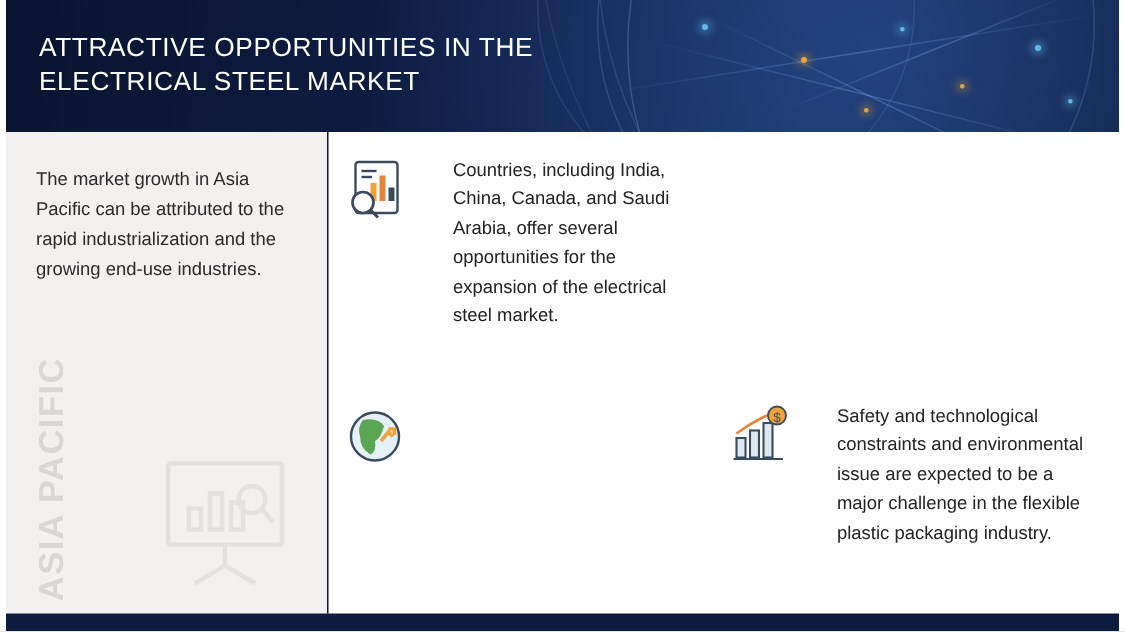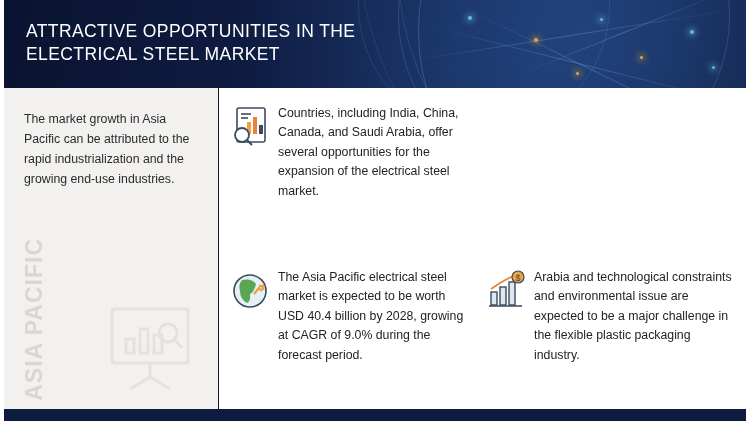--- a/index.html
+++ b/index.html
@@ -113,21 +113,21 @@
     left: 96px;
     bottom: 14px;
     width: 108px;
     height: 96px;
     opacity: 0.55;
   }
   
   .cell {
     position: absolute;
     display: flex;
-    gap: 4px;
+    gap: 28px;
   }
   .cell .ic {
     flex: 0 0 auto;
     width: 46px;
     height: 46px;
   }
   .cell .txt {
     font-size: 12.3px;
     color: #232323;
     line-height: 1.58;
@@ -222,36 +222,35 @@
 
     <div class="cell c3">
       <div class="ic">
         <svg viewBox="0 0 46 46" width="46" height="46" fill="none">
           <circle cx="22" cy="23" r="16" fill="#e6f0f7" stroke="#3c4a5e" stroke-width="1.6"></circle>
           <path d="M14 12 q10 -2 14 4 q-2 8 -6 10 q1 7 -3 9 q-7 -4 -7 -12 q-2 -6 2 -11z" fill="#5aa653"></path>
           <path d="M26 26 l5 -6 l3 3" stroke="#f0a23c" stroke-width="2.4" fill="none"></path>
           <path d="M31 18 l4 0 l0 4" stroke="#f0a23c" stroke-width="2.4" fill="none"></path>
         </svg>
       </div>
-      <div class="txt">The Asia Pacific electrical steel market is expected to be worth USD 40.4 billion by 2028, growing at CAGR of 9.0% during the forecast period.</div>
     </div>
 
     <div class="cell c4">
       <div class="ic">
         <svg viewBox="0 0 46 46" width="46" height="46" fill="none">
           <rect x="7" y="24" width="6" height="13" fill="#dfe7ef" stroke="#3c4a5e" stroke-width="1.4"></rect>
           <rect x="16" y="19" width="6" height="18" fill="#dfe7ef" stroke="#3c4a5e" stroke-width="1.4"></rect>
           <rect x="25" y="14" width="6" height="23" fill="#dfe7ef" stroke="#3c4a5e" stroke-width="1.4"></rect>
           <path d="M7 21 l9 -6 l9 -5 l8 -3" stroke="#e8833a" stroke-width="1.8" fill="none"></path>
           <circle cx="34" cy="9" r="6" fill="#f0a23c" stroke="#3c4a5e" stroke-width="1.2"></circle>
           <text x="34" y="13" text-anchor="middle" font-size="9" font-family="Liberation Sans, sans-serif" fill="#3c4a5e">$</text>
           <line x1="5" y1="38" x2="38" y2="38" stroke="#3c4a5e" stroke-width="1.4"></line>
         </svg>
       </div>
-      <div class="txt">Arabia and technological constraints and environmental issue are expected to be a major challenge in the flexible plastic packaging industry.</div>
+      <div class="txt">Safety and technological constraints and environmental issue are expected to be a major challenge in the flexible plastic packaging industry.</div>
     </div>
 
   </div>
 
   <div class="footer-bar"></div>
   <div class="edge-l"></div>
   <div class="edge-r"></div>
 </div>
 
 </body></html>

